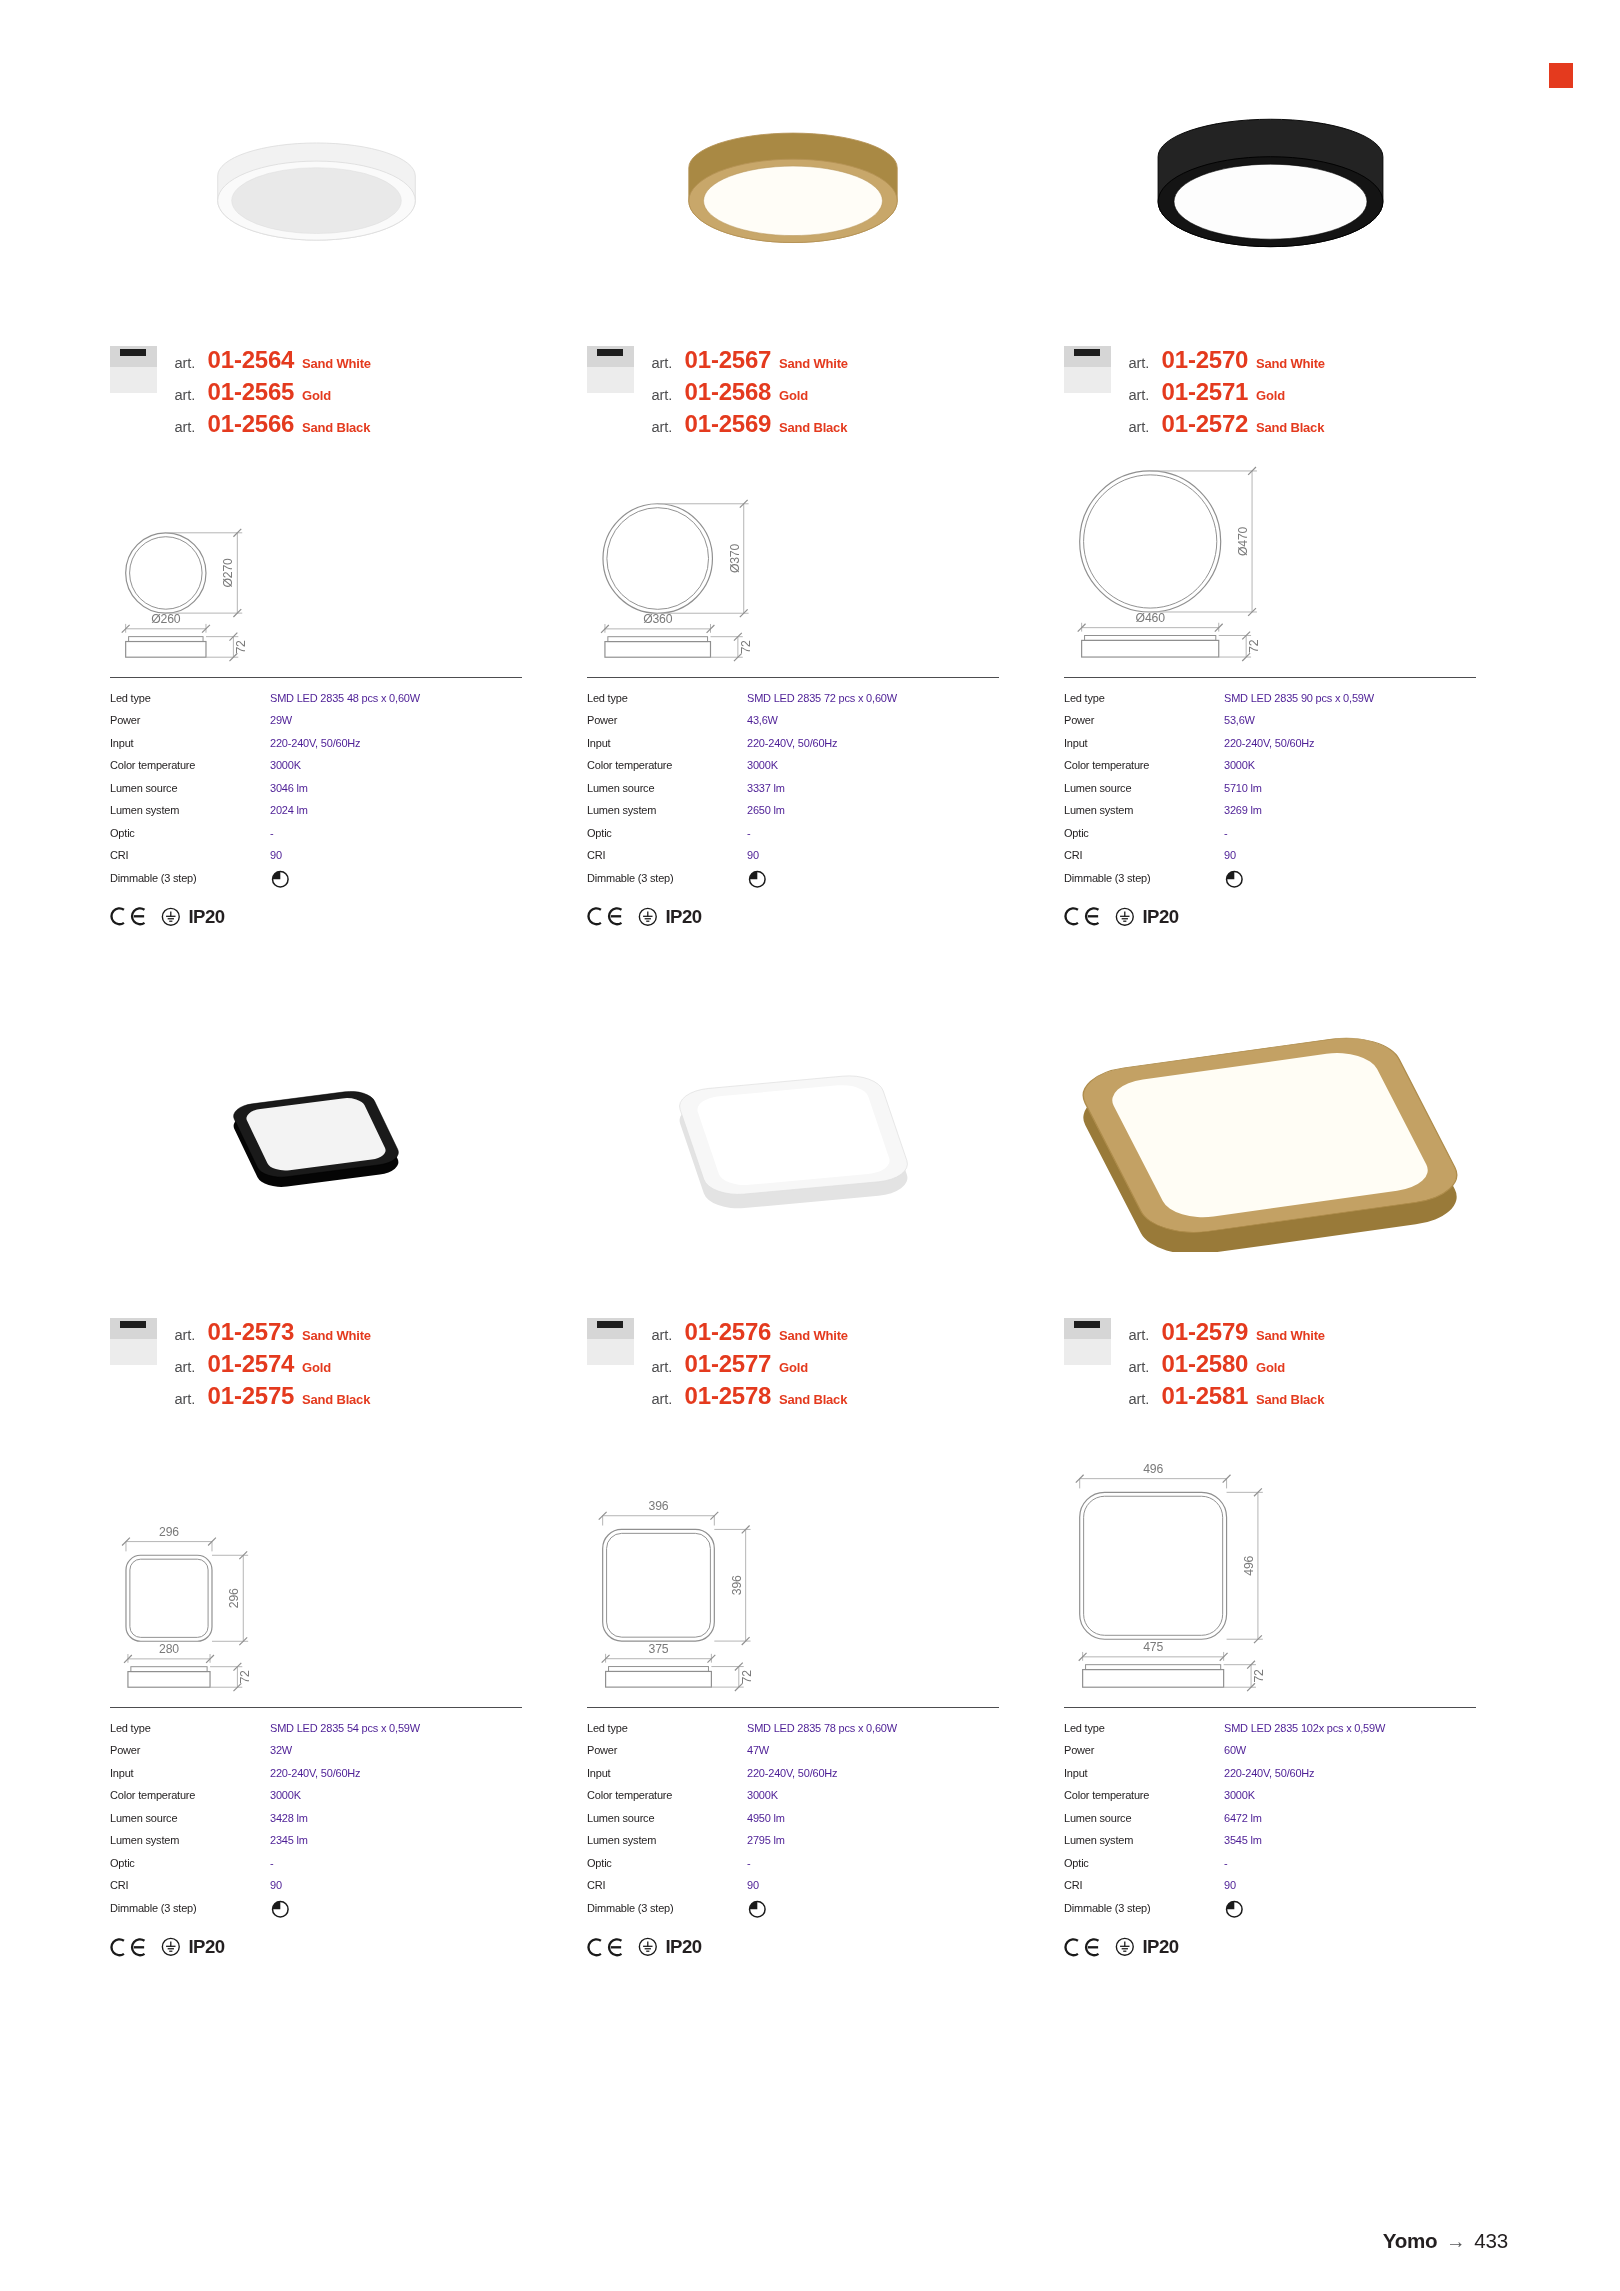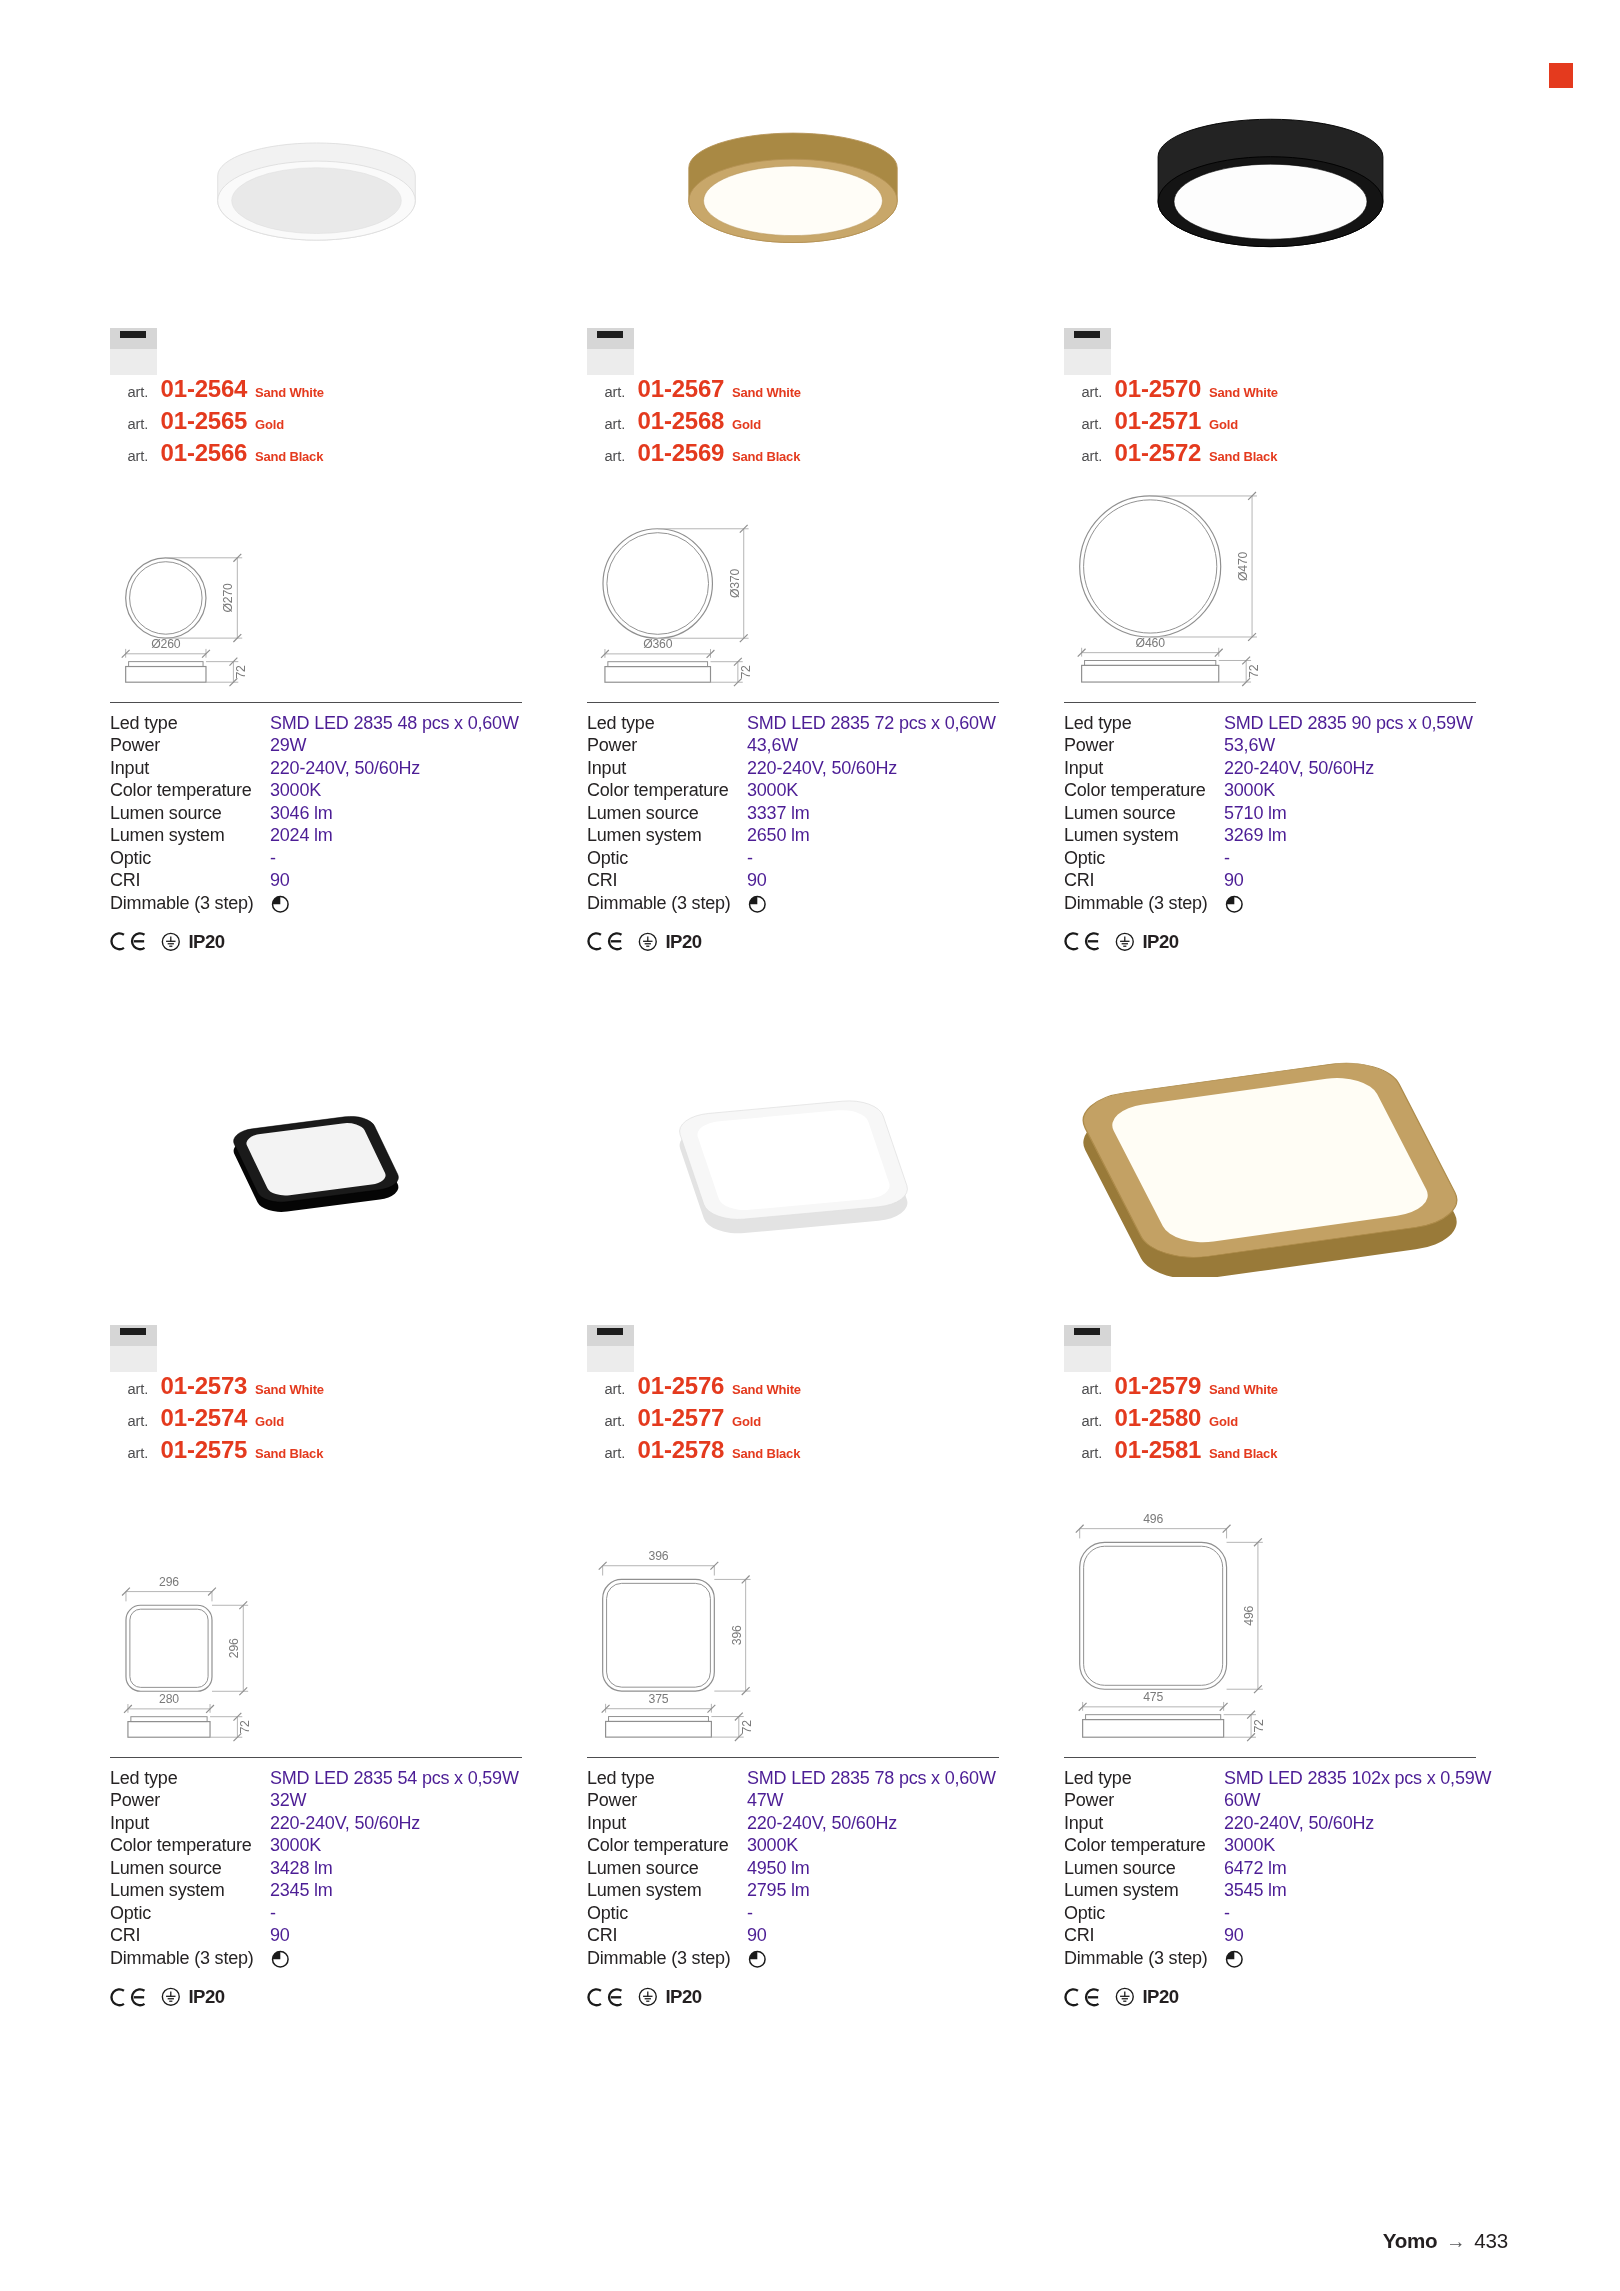--- a/index.html
+++ b/index.html
@@ -10,37 +10,37 @@
   }
   .corner-marker{position:absolute;top:63px;right:47px;width:24.5px;height:24.5px;background:var(--accent,#e43a1e);}
   .products{
     display:grid;grid-template-columns:412px 412px 412px;column-gap:65px;row-gap:39px;
     padding:69px 0 0 110px;
   }
   .product{display:flex;flex-direction:column;}
   .photo-box{display:flex;align-items:center;justify-content:center;}
   .r1 .photo-box{height:255px;}
   .r2 .photo-box{height:328px;}
-  .art-block{display:flex;margin-top:4px;min-height:100px;flex-direction:column;}
+  .art-block{display:flex;margin-top:22px;min-height:100px;}
   .thumb{
     width:47px;height:47px;flex:0 0 47px;
     background:linear-gradient(#d6d6d6 0 45%, #ececec 45% 100%);
     position:relative;
   }
   .thumb-bar{display:block;width:55%;height:6.9px;background:#1d1d1d;margin:2.9px 0 0 9.8px;}
   .art-lines{margin-left:17.6px;}
   .art-line{display:flex;align-items:baseline;height:32px;}
   .art-prefix{font-size:14.7px;color:#4d4d4f;width:33px;flex:0 0 33px;}
   .art-code{font-size:24px;font-weight:700;color:var(--accent,#e43a1e);margin-right:7.8px;white-space:nowrap;}
   .art-finish{font-size:13px;font-weight:700;color:var(--accent,#e43a1e);white-space:nowrap;}
   .dims-box{display:flex;align-items:flex-end;}
   .r1 .dims-box{height:221px;}
   .r2 .dims-box{height:279px;}
   .spec{margin-top:9.8px;border-top:1.2px solid #4d4d4f;padding-top:8.8px;}
-  .spec-row{display:grid;grid-template-columns:160px 1fr;font-size:18px;line-height:22.5px;}
+  .spec-row{display:grid;grid-template-columns:160px 1fr;font-size:11px;line-height:22.5px;}
   .spec-label{color:#262324;}
   .spec-value{color:#4c1d95;white-space:nowrap;}
   .spec-row .dim-icon{margin-top:2px;}
   .cert{display:flex;align-items:center;gap:6.9px;margin-top:14.7px;height:25.5px;}
   .ip{font-size:18.6px;font-weight:700;letter-spacing:-0.5px;}
   .footer{position:absolute;right:112px;bottom:39px;display:flex;align-items:baseline;gap:8.8px;font-size:20.6px;}
   .footer-brand{font-weight:700;letter-spacing:-0.3px;}
   .footer-arrow{color:#58595b;font-size:19.6px;}
   .footer-page{color:#231f20;}
   svg{display:block;}

